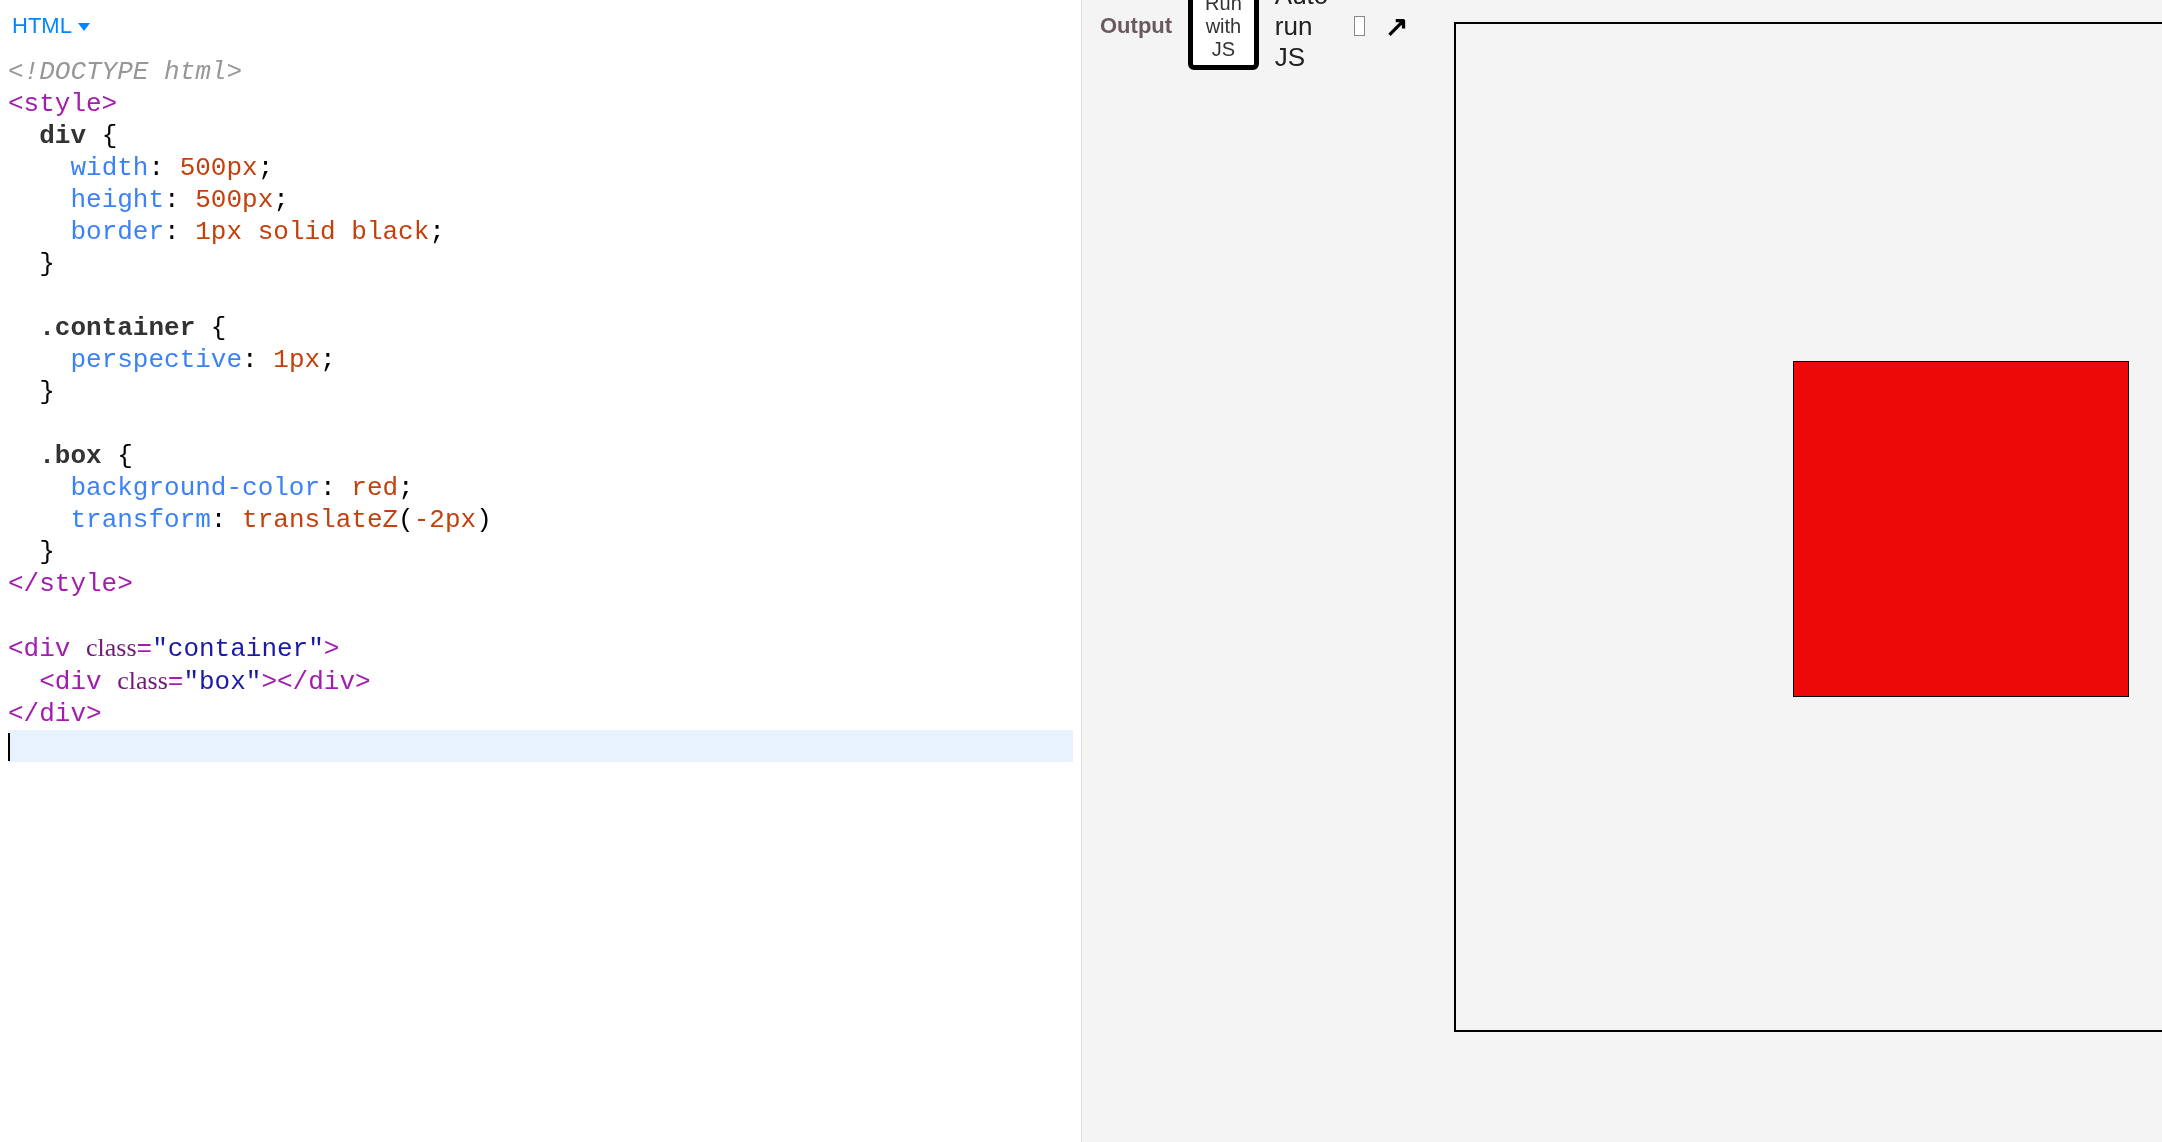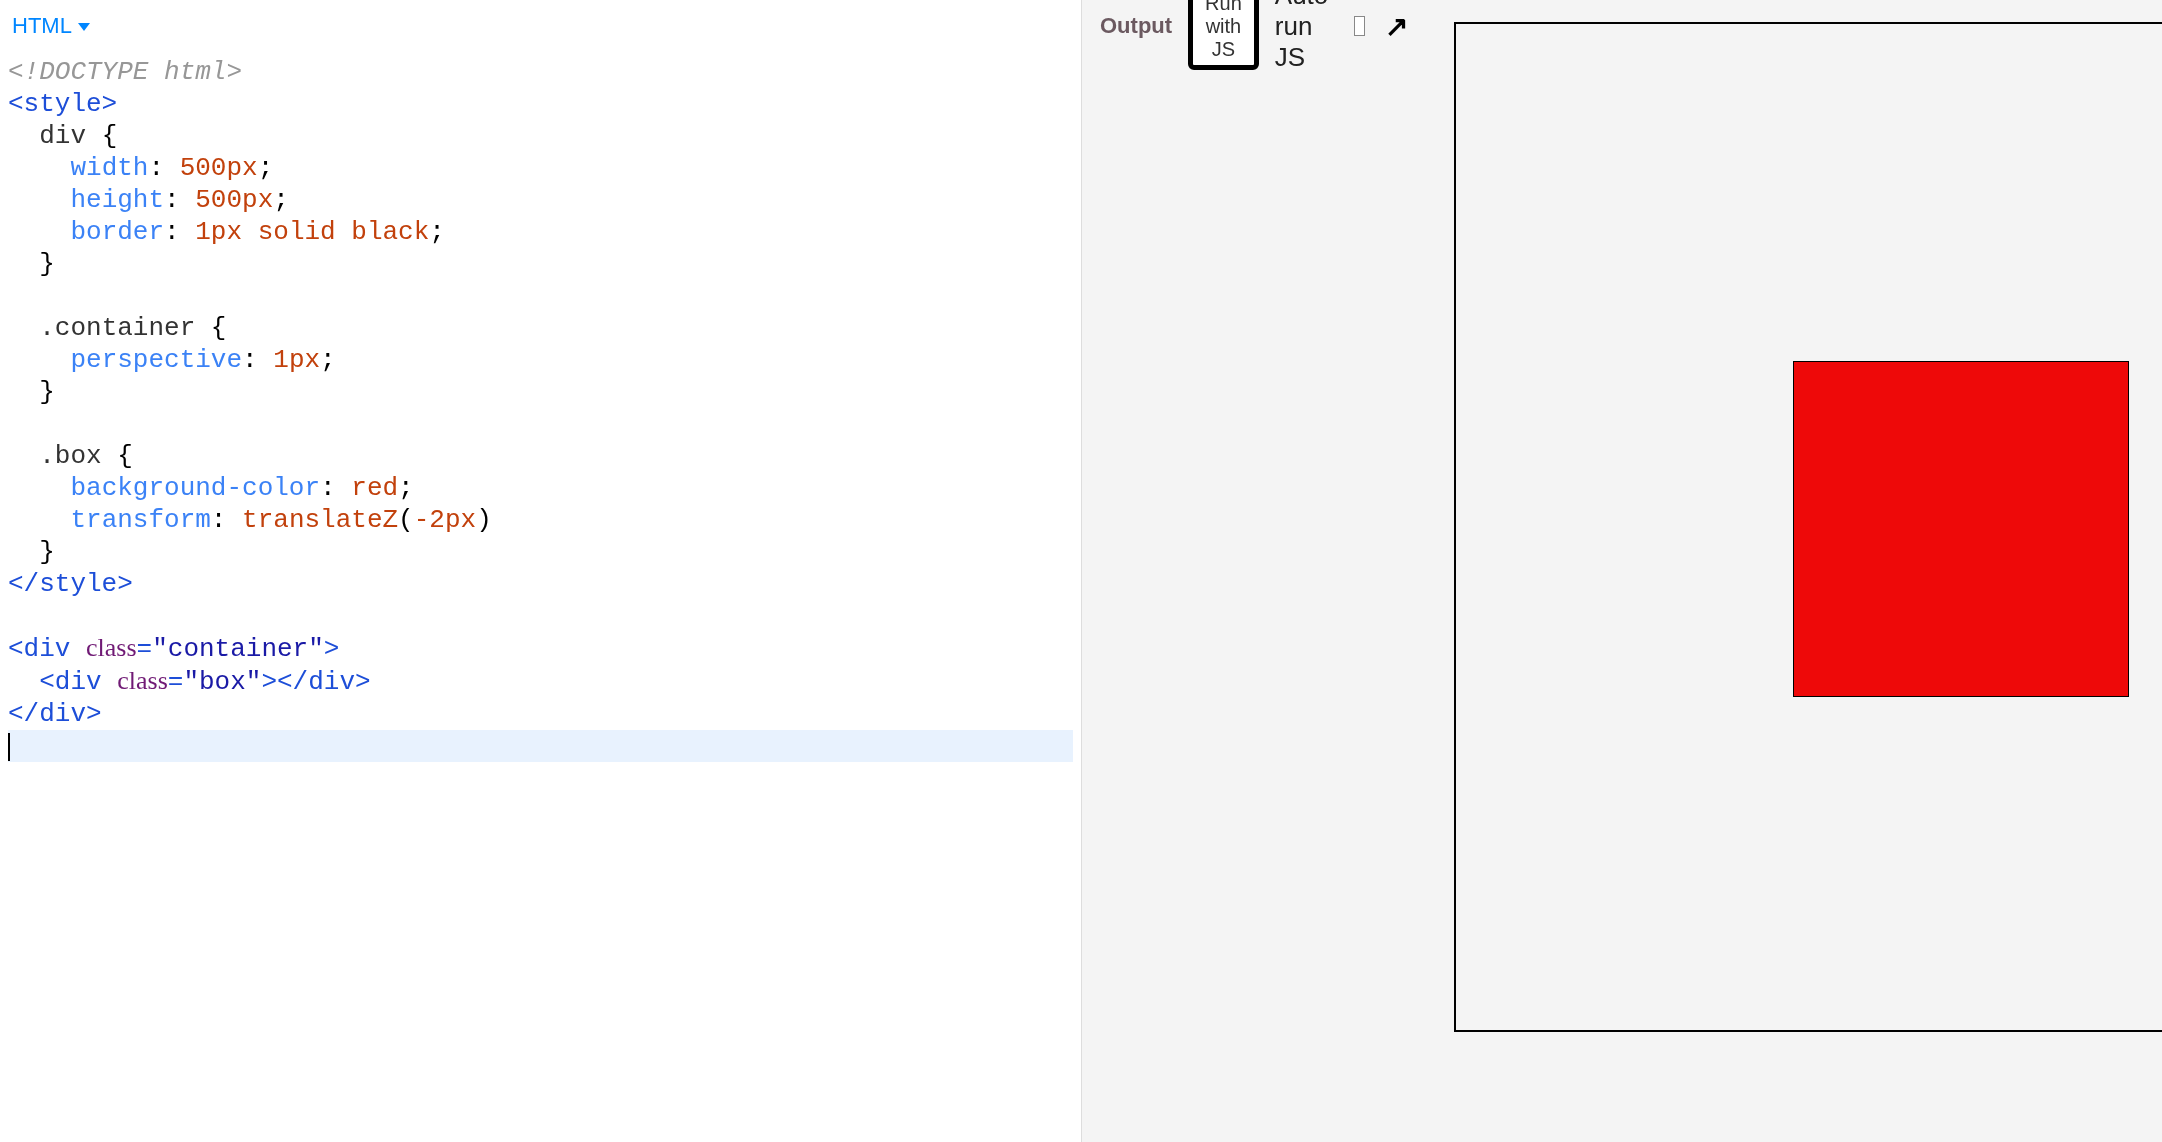--- a/index.html
+++ b/index.html
@@ -63,24 +63,24 @@
     }
     .cursor-bar {
       display: inline-block;
       width: 2px;
       height: 28px;
       background: #000;
       vertical-align: text-bottom;
       margin-left: 0px;
     }
     .c-doctype { color: #979797; font-style: italic; }
-    .c-tag { color: #1d4ed8; }
+    .c-tag { color: #a21caf; }
     .c-prop { color: #3b82f6; }
     .c-value { color: #c2410c; }
-    .c-selector { color: #333; }
+    .c-selector { color: #333; font-weight: bold; }
     .c-attr { color: #701a75; font-family: Liberation Serif, serif; }
     .c-string { color: #1a1aa6; }
 
     .right-panel {
       width: 50%;
       background: #f4f4f4;
       display: flex;
       flex-direction: row;
       border-left: 1px solid #ddd;
     }

